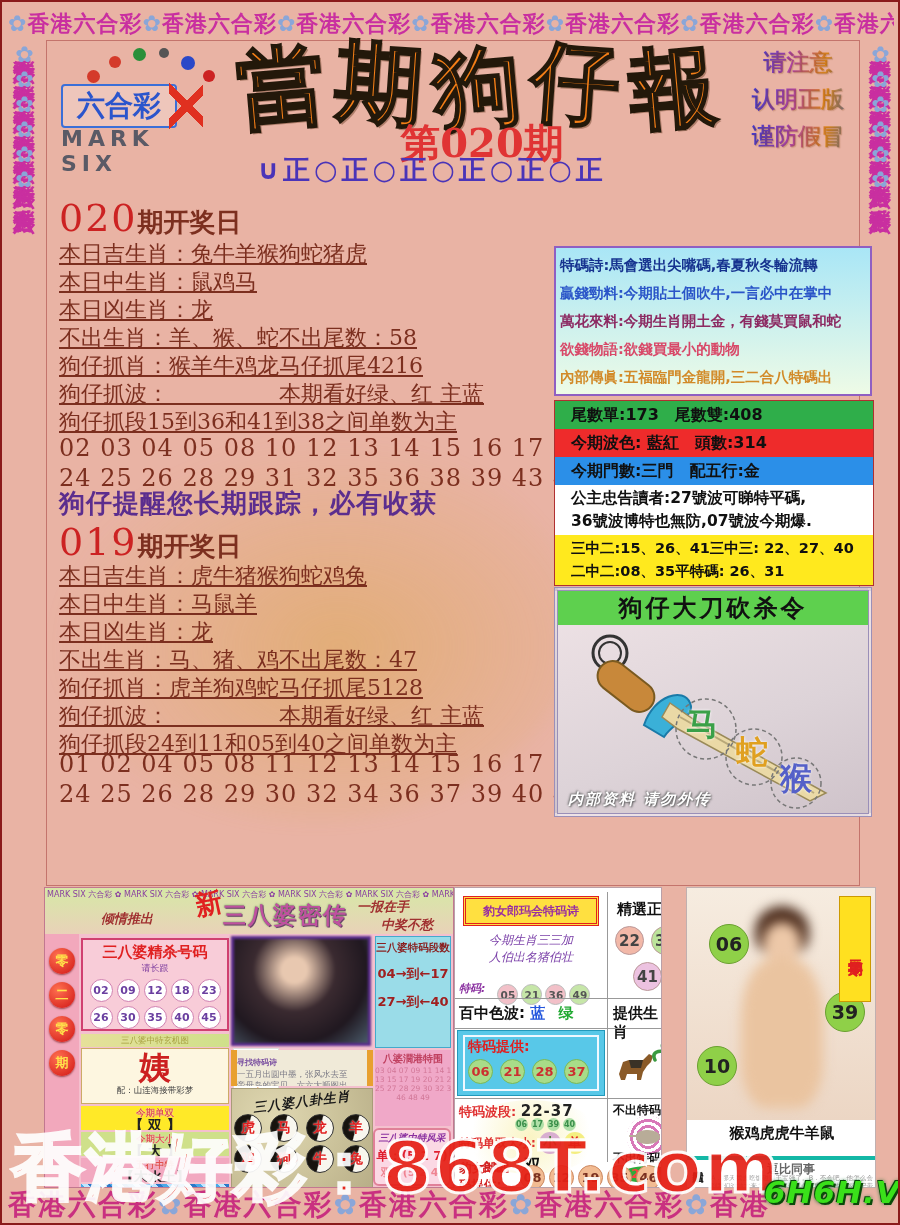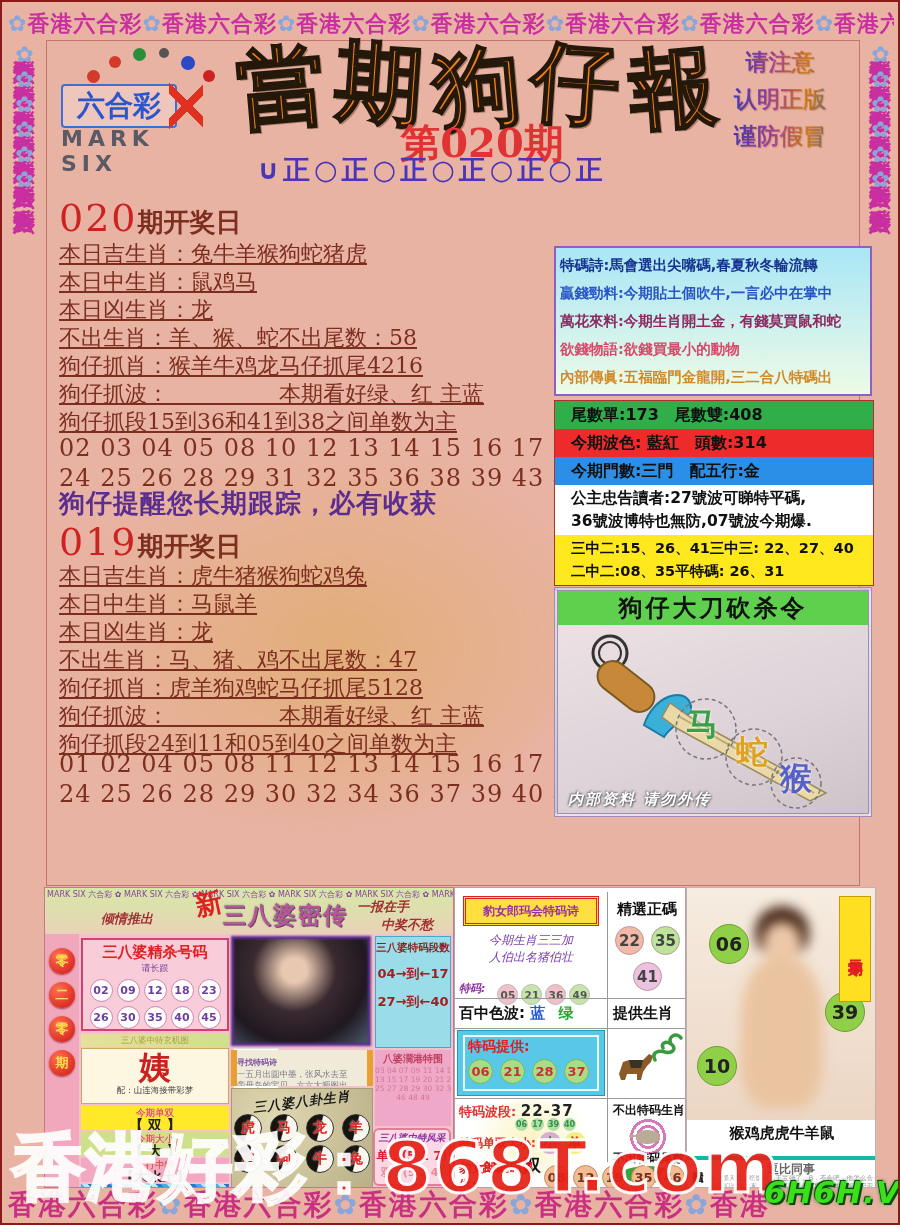--- a/index.html
+++ b/index.html
@@ -20,21 +20,21 @@
             display:flex;align-items:center;justify-content:center;font-size:28px;font-weight:bold;color:#2b55cc;background:rgba(255,255,255,.25);}
   .logo-slash{position:absolute;left:112px;top:40px;width:34px;height:48px;background:linear-gradient(135deg,transparent 44%,#e03020 44%,#e03020 58%,transparent 58%),linear-gradient(45deg,transparent 44%,#e03020 44%,#e03020 58%,transparent 58%);}
   .logo-en{position:absolute;left:4px;top:84px;font-size:22px;font-weight:bold;color:#5a5a66;letter-spacing:5px;}
   .title{position:absolute;left:195px;top:34px;width:560px;height:102px;display:flex;justify-content:center;gap:10px;}
   .title-char{font-size:88px;font-weight:bold;color:#f57f17;-webkit-text-stroke:2px #23180a;
               text-shadow:2px 2px 0 rgba(70,30,0,.35);line-height:100px;}
   .title-char:nth-child(odd){transform:rotate(-5deg) translateY(2px);}
   .title-char:nth-child(even){transform:rotate(4deg) translateY(-2px);}
   .issue{position:absolute;left:320px;top:114px;width:320px;text-align:center;font-size:40px;font-weight:bold;
          color:#e03434;font-family:"DejaVu Serif",serif;}
-  .notice{position:absolute;left:712px;top:42px;width:132px;text-align:center;}
+  .notice{position:absolute;left:730px;top:42px;width:132px;text-align:center;}
   .notice-line{display:block;font-size:23px;font-weight:900;line-height:37px;
      background:linear-gradient(100deg,#4a3acf 20%,#b044aa 45%,#e08a20 70%,#3a6fd8 95%);
      -webkit-background-clip:text;background-clip:text;color:transparent;text-shadow:1px 1px 1px rgba(120,60,0,.25);}
   .seal-row{position:absolute;left:150px;top:150px;width:560px;text-align:center;font-size:27px;font-weight:bold;
             color:#4a34b8;letter-spacing:4px;}
   .sec-head{position:absolute;left:57px;color:#7c2f1f;font-family:"DejaVu Serif",serif;}
   .sec-num{font-size:38px;color:#cc2222;font-weight:normal;letter-spacing:2px;}
   .sec-suffix{font-size:26px;font-weight:bold;}
   .m-lines{position:absolute;left:57px;width:505px;}
   .m-line{display:block;height:28px;line-height:28px;font-size:22px;color:#7c2f1f;white-space:nowrap;
@@ -58,21 +58,21 @@
              box-sizing:border-box;background:linear-gradient(160deg,#efe3e6,#ddd3d8 60%,#cfc3ca);overflow:hidden;}
   .knife-head{height:34px;background:#5ed04e;display:flex;align-items:center;justify-content:center;
               font-size:24px;font-weight:bold;color:#111;letter-spacing:3px;}
   .knife-body{position:relative;height:188px;}
   .kz{position:absolute;font-size:32px;font-weight:bold;text-shadow:0 0 3px #fff;}
   .knife-footer{position:absolute;left:10px;bottom:4px;font-size:15px;font-weight:bold;font-style:italic;color:#fff;
                 text-shadow:1px 1px 2px #555,-1px -1px 2px #777;letter-spacing:2px;}
   
   .panel{position:absolute;top:885px;height:301px;box-sizing:border-box;}
   #panelA{left:42px;width:410px;background:#f4c0ce;border:1px solid #c27890;overflow:hidden;}
-  #panelB{left:452px;width:232px;background:#fff;border:1px solid #b9a0a8;overflow:hidden;}
+  #panelB{left:452px;width:208px;background:#fff;border:1px solid #b9a0a8;overflow:hidden;}
   #panelC{left:684px;width:190px;background:#fff;border:1px solid #c0b0b0;overflow:hidden;}
   
   .banner{position:absolute;left:0;top:0;width:410px;height:46px;background:linear-gradient(180deg,#d6e8a6,#e9d2b8);}
   .banner-small{position:absolute;left:2px;top:1px;width:406px;font-size:8px;color:#8a3fa0;white-space:nowrap;overflow:hidden;}
   .new-char{position:absolute;left:150px;top:-2px;font-size:27px;font-weight:bold;color:#e02020;transform:rotate(-12deg);
             font-family:"DejaVu Serif",serif;}
   .flyer-title{position:absolute;left:178px;top:12px;font-size:23px;font-weight:bold;color:#c050a0;
                text-shadow:0 0 2px #3a8f3a,1px 1px 0 #7a2a7a;letter-spacing:2px;}
   .slog{position:absolute;font-size:13px;font-weight:bold;font-style:italic;color:#a03030;}
   .lantern-strip{position:absolute;left:0;top:46px;width:34px;height:255px;background:#f2a8bc;}

